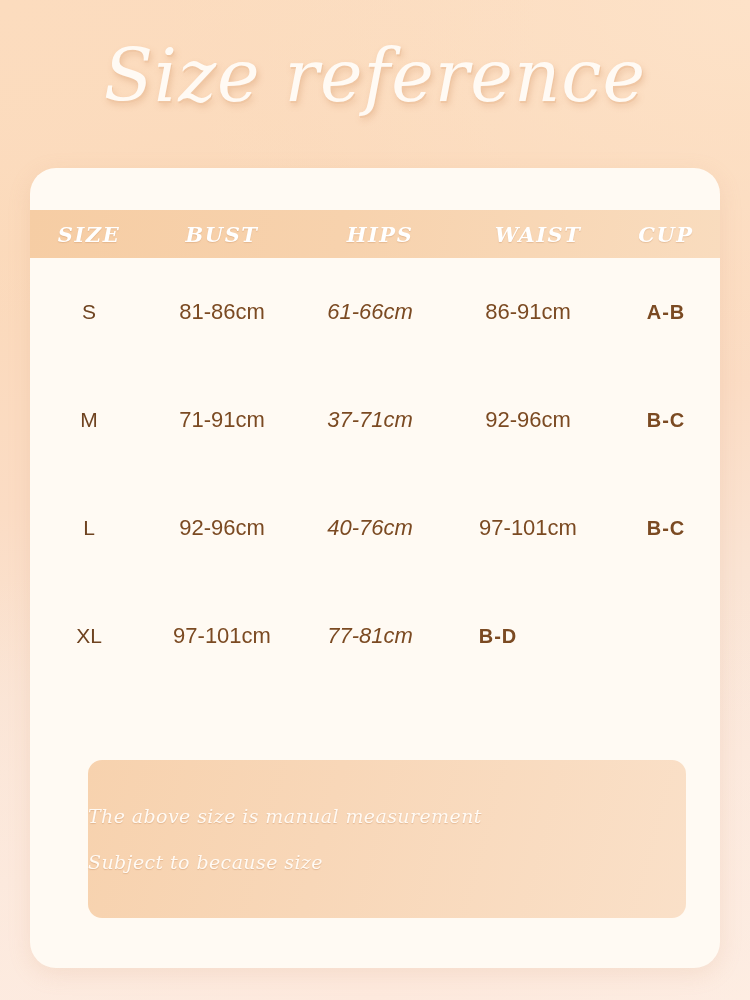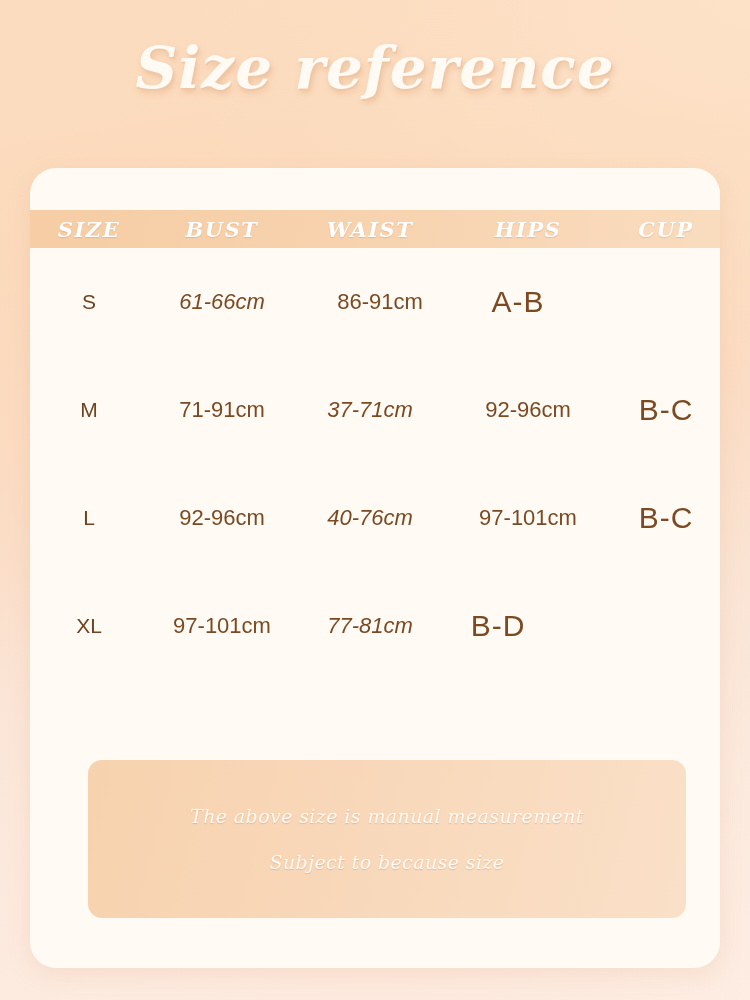--- a/index.html
+++ b/index.html
@@ -36,22 +36,22 @@
     position: absolute;
     top: 34px;
     left: 0;
     right: 0;
     text-align: center;
   }
   .title {
     display: inline-block;
     font-family: "DejaVu Serif", serif;
     font-style: italic;
-    font-weight: 700;
-    font-size: 58px;
+    font-weight: 400;
+    font-size: 72px;
     letter-spacing: 1px;
     color: #fffaf4;
     text-shadow:
        1px 2px 0 #f0c7a4,
        2px 4px 6px rgba(205,140,95,0.35);
   }
 
   
   .card {
     position: absolute;
@@ -68,21 +68,21 @@
   .table {
     position: absolute;
     left: 0;
     top: 0;
     width: 690px;
   }
 
   .thead {
     display: flex;
     align-items: center;
-    height: 38px;
+    height: 48px;
     background: linear-gradient(100deg, #f6cda4 0%, #f7d2ad 45%, #f9dcbe 100%);
     margin-top: 42px;
   }
   .thead .th {
     font-family: "DejaVu Serif", serif;
     font-style: italic;
     font-weight: 700;
     font-size: 21px;
     color: #ffffff;
     text-align: center;
@@ -100,43 +100,44 @@
     color: #7b4a22;
     font-size: 22px;
     font-family: "Liberation Sans", sans-serif;
   }
   .row .td.size-cell {
     font-size: 21px;
     font-weight: 500;
     color: #6f4320;
   }
   .row .td.cup-cell {
-    font-size: 30px;
+    font-size: 20px;
     letter-spacing: 1px;
     color: #7b4a22;
+    font-weight: bold;
   }
 
   
   .c0 { width: 118px; }
   .c1 { width: 148px; }
   .c2 { width: 148px; font-style: italic; }
   .c3 { width: 168px; }
   .c4 { width: 108px; }
 
   .note {
     position: absolute;
     left: 58px;
     top: 592px;
     width: 598px;
     height: 158px;
     border-radius: 14px;
     background: linear-gradient(105deg, #f7d2ae 0%, #f8d7b8 40%, #fae0c8 100%);
     display: flex;
     flex-direction: column;
-    align-items: center;
+    align-items: flex-start;
     justify-content: center;
     gap: 24px;
   }
   .note-line {
     font-family: "DejaVu Serif", serif;
     font-style: italic;
     font-size: 19px;
     color: #fffaf4;
     text-shadow: 0 1px 1px rgba(197,139,95,0.4);
     letter-spacing: 0.4px;
@@ -152,27 +153,28 @@
   <div class="title-wrap">
     <div class="title">Size reference</div>
   </div>
 
   <div class="card">
     <div class="table">
 
       <div class="thead">
         <div class="th c0">SIZE</div>
         <div class="th c1">BUST</div>
+        <div class="th c3">HIPS</div>
         <div class="th c2">WAIST</div>
-        <div class="th c3">HIPS</div>
         <div class="th c4">CUP</div>
       </div>
 
       <div class="row">
         <div class="td size-cell c0">S</div>
+        <div class="td c1">81-86cm</div>
         <div class="td c2">61-66cm</div>
         <div class="td c3">86-91cm</div>
         <div class="td cup-cell c4">A-B</div>
       </div>
 
       <div class="row">
         <div class="td size-cell c0">M</div>
         <div class="td c1">71-91cm</div>
         <div class="td c2">37-71cm</div>
         <div class="td c3">92-96cm</div>

